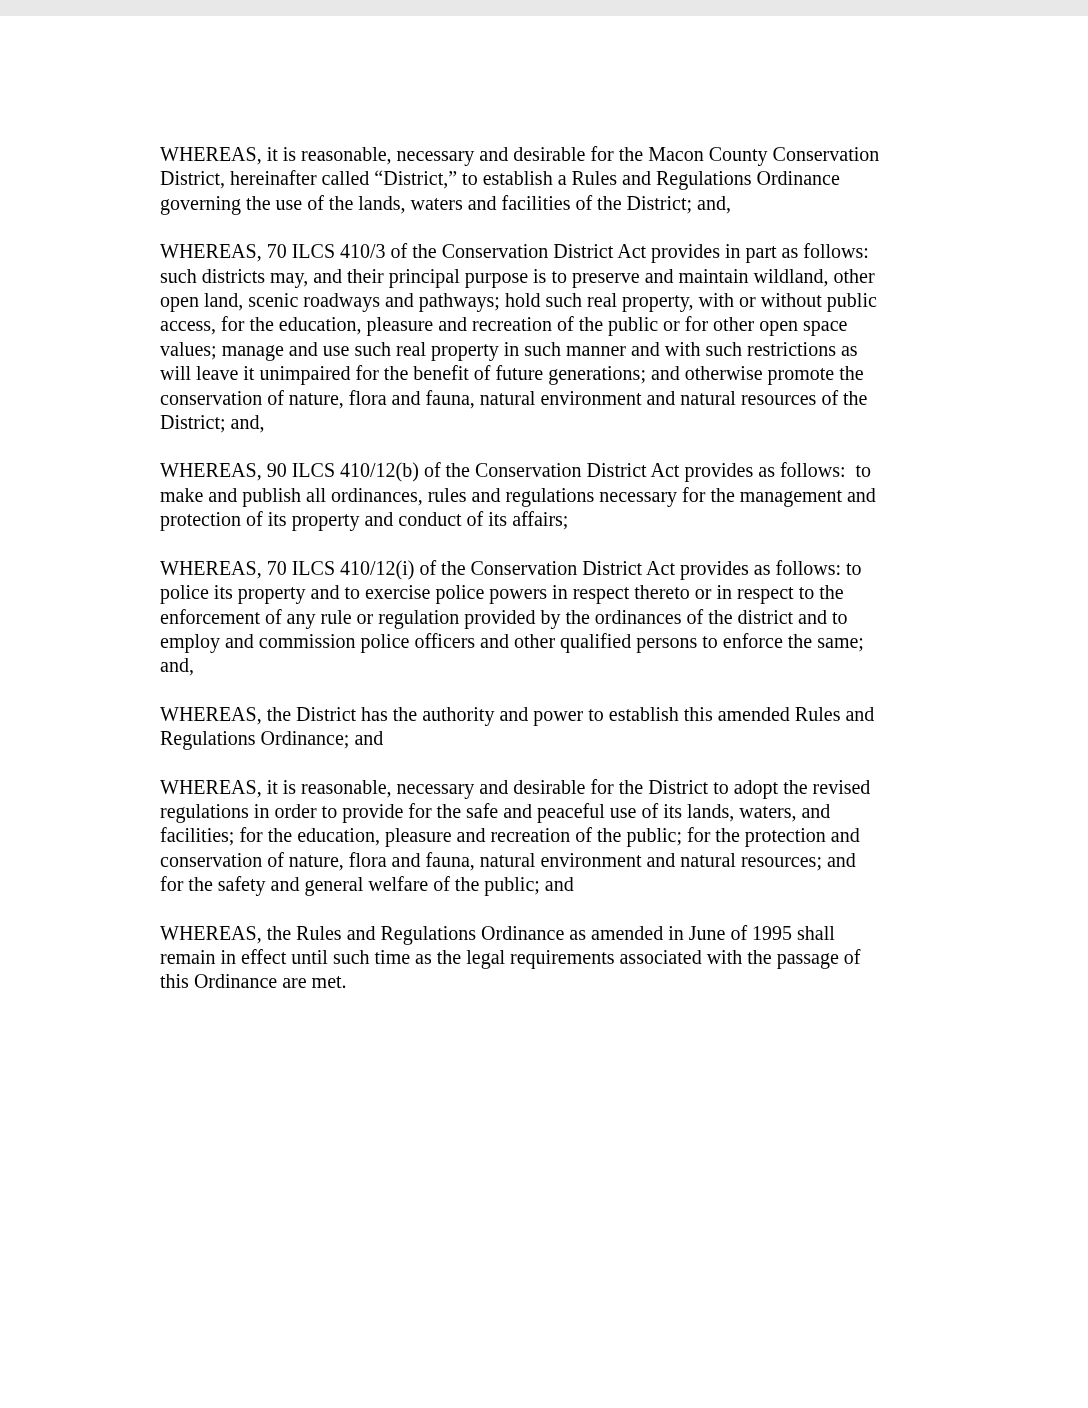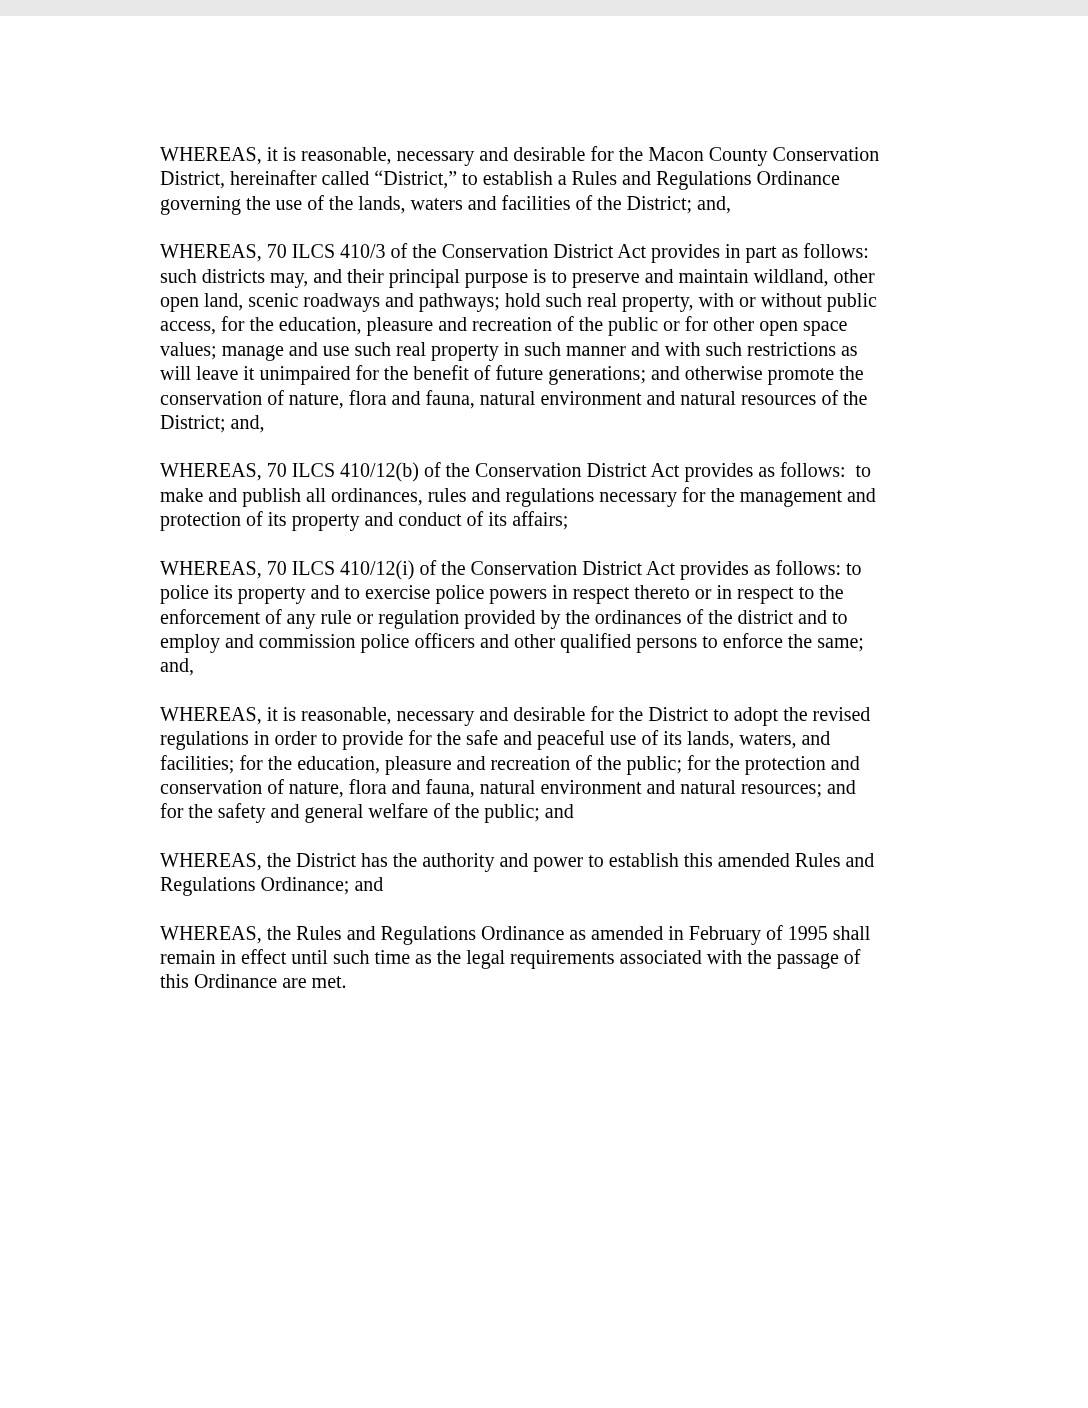--- a/index.html
+++ b/index.html
@@ -40,32 +40,32 @@
 District, hereinafter called “District,” to establish a Rules and Regulations Ordinance
 governing the use of the lands, waters and facilities of the District; and,</p>
     <p>WHEREAS, 70 ILCS 410/3 of the Conservation District Act provides in part as follows:
 such districts may, and their principal purpose is to preserve and maintain wildland, other
 open land, scenic roadways and pathways; hold such real property, with or without public
 access, for the education, pleasure and recreation of the public or for other open space
 values; manage and use such real property in such manner and with such restrictions as
 will leave it unimpaired for the benefit of future generations; and otherwise promote the
 conservation of nature, flora and fauna, natural environment and natural resources of the
 District; and,</p>
-    <p>WHEREAS, 70 ILCS 410/12(b) of the Conservation District Act provides as follows:  to
+    <p>WHEREAS, 90 ILCS 410/12(b) of the Conservation District Act provides as follows:  to
 make and publish all ordinances, rules and regulations necessary for the management and
 protection of its property and conduct of its affairs;</p>
     <p>WHEREAS, 70 ILCS 410/12(i) of the Conservation District Act provides as follows: to
 police its property and to exercise police powers in respect thereto or in respect to the
 enforcement of any rule or regulation provided by the ordinances of the district and to
 employ and commission police officers and other qualified persons to enforce the same;
 and,</p>
+    <p>WHEREAS, the District has the authority and power to establish this amended Rules and
+Regulations Ordinance; and</p>
     <p>WHEREAS, it is reasonable, necessary and desirable for the District to adopt the revised
 regulations in order to provide for the safe and peaceful use of its lands, waters, and
 facilities; for the education, pleasure and recreation of the public; for the protection and
 conservation of nature, flora and fauna, natural environment and natural resources; and
 for the safety and general welfare of the public; and</p>
-    <p>WHEREAS, the District has the authority and power to establish this amended Rules and
-Regulations Ordinance; and</p>
-    <p>WHEREAS, the Rules and Regulations Ordinance as amended in February of 1995 shall
+    <p>WHEREAS, the Rules and Regulations Ordinance as amended in June of 1995 shall
 remain in effect until such time as the legal requirements associated with the passage of
 this Ordinance are met.</p>
   </div>
 </div>
 
 </body></html>

